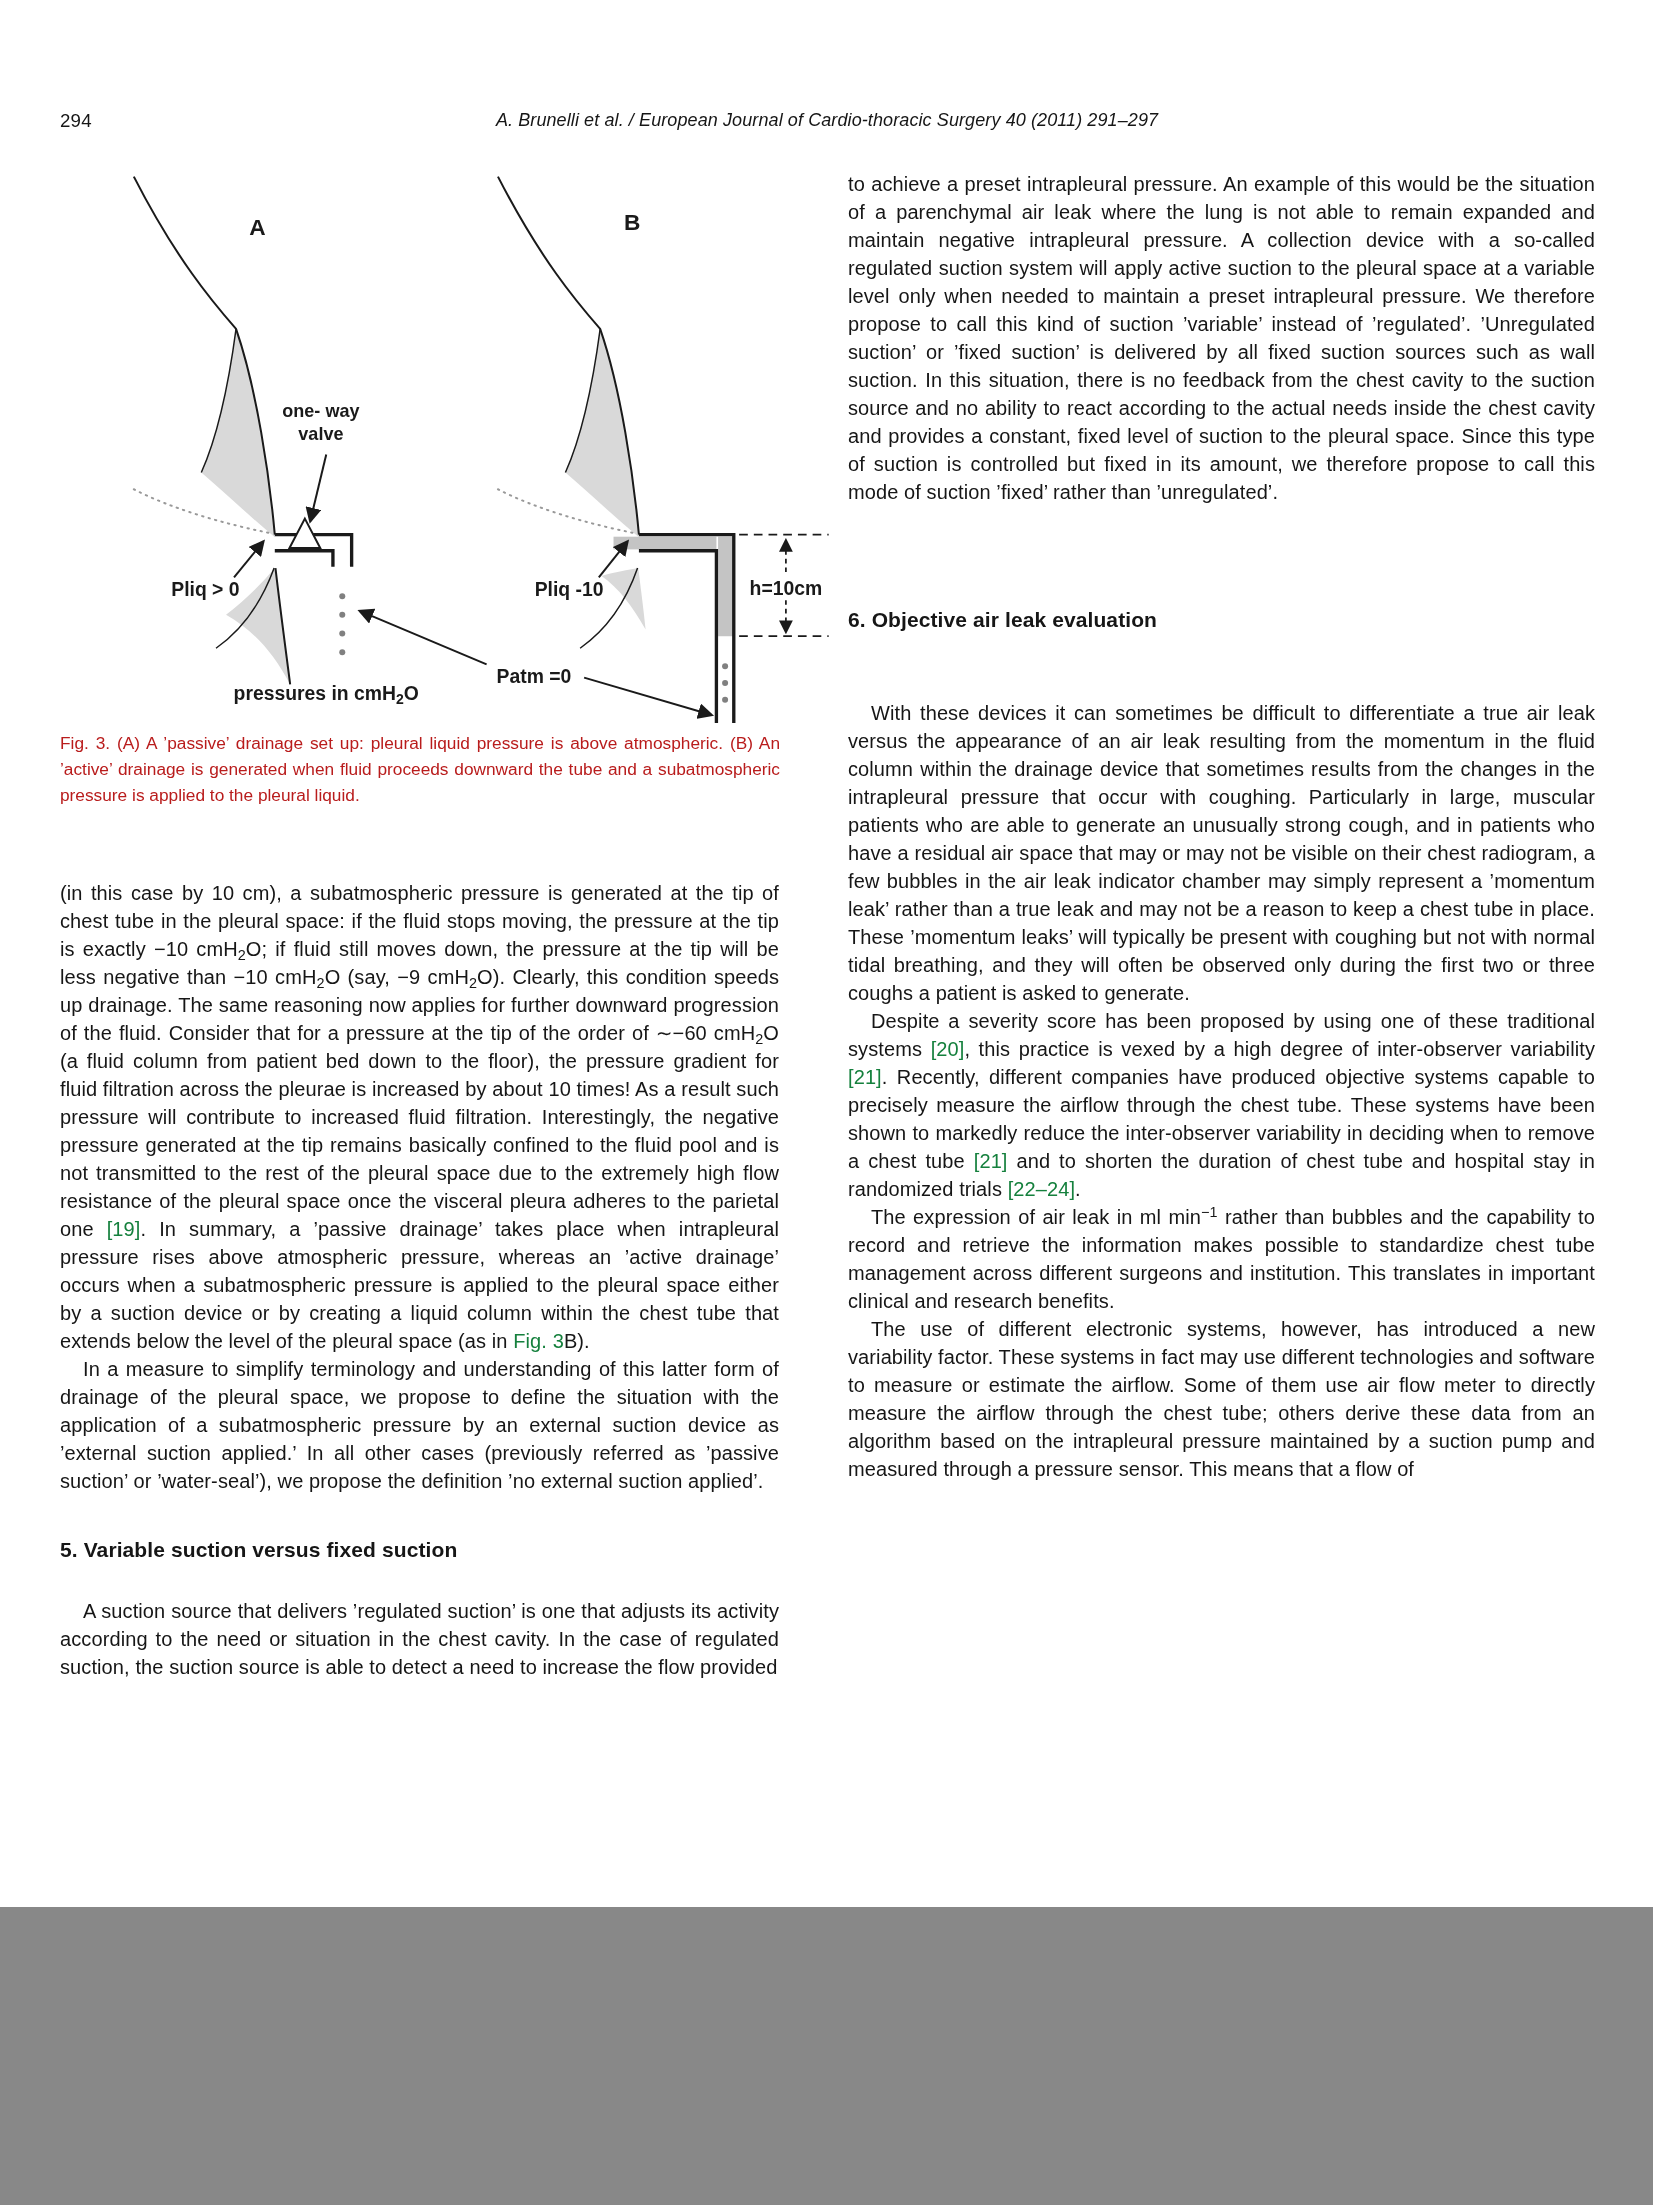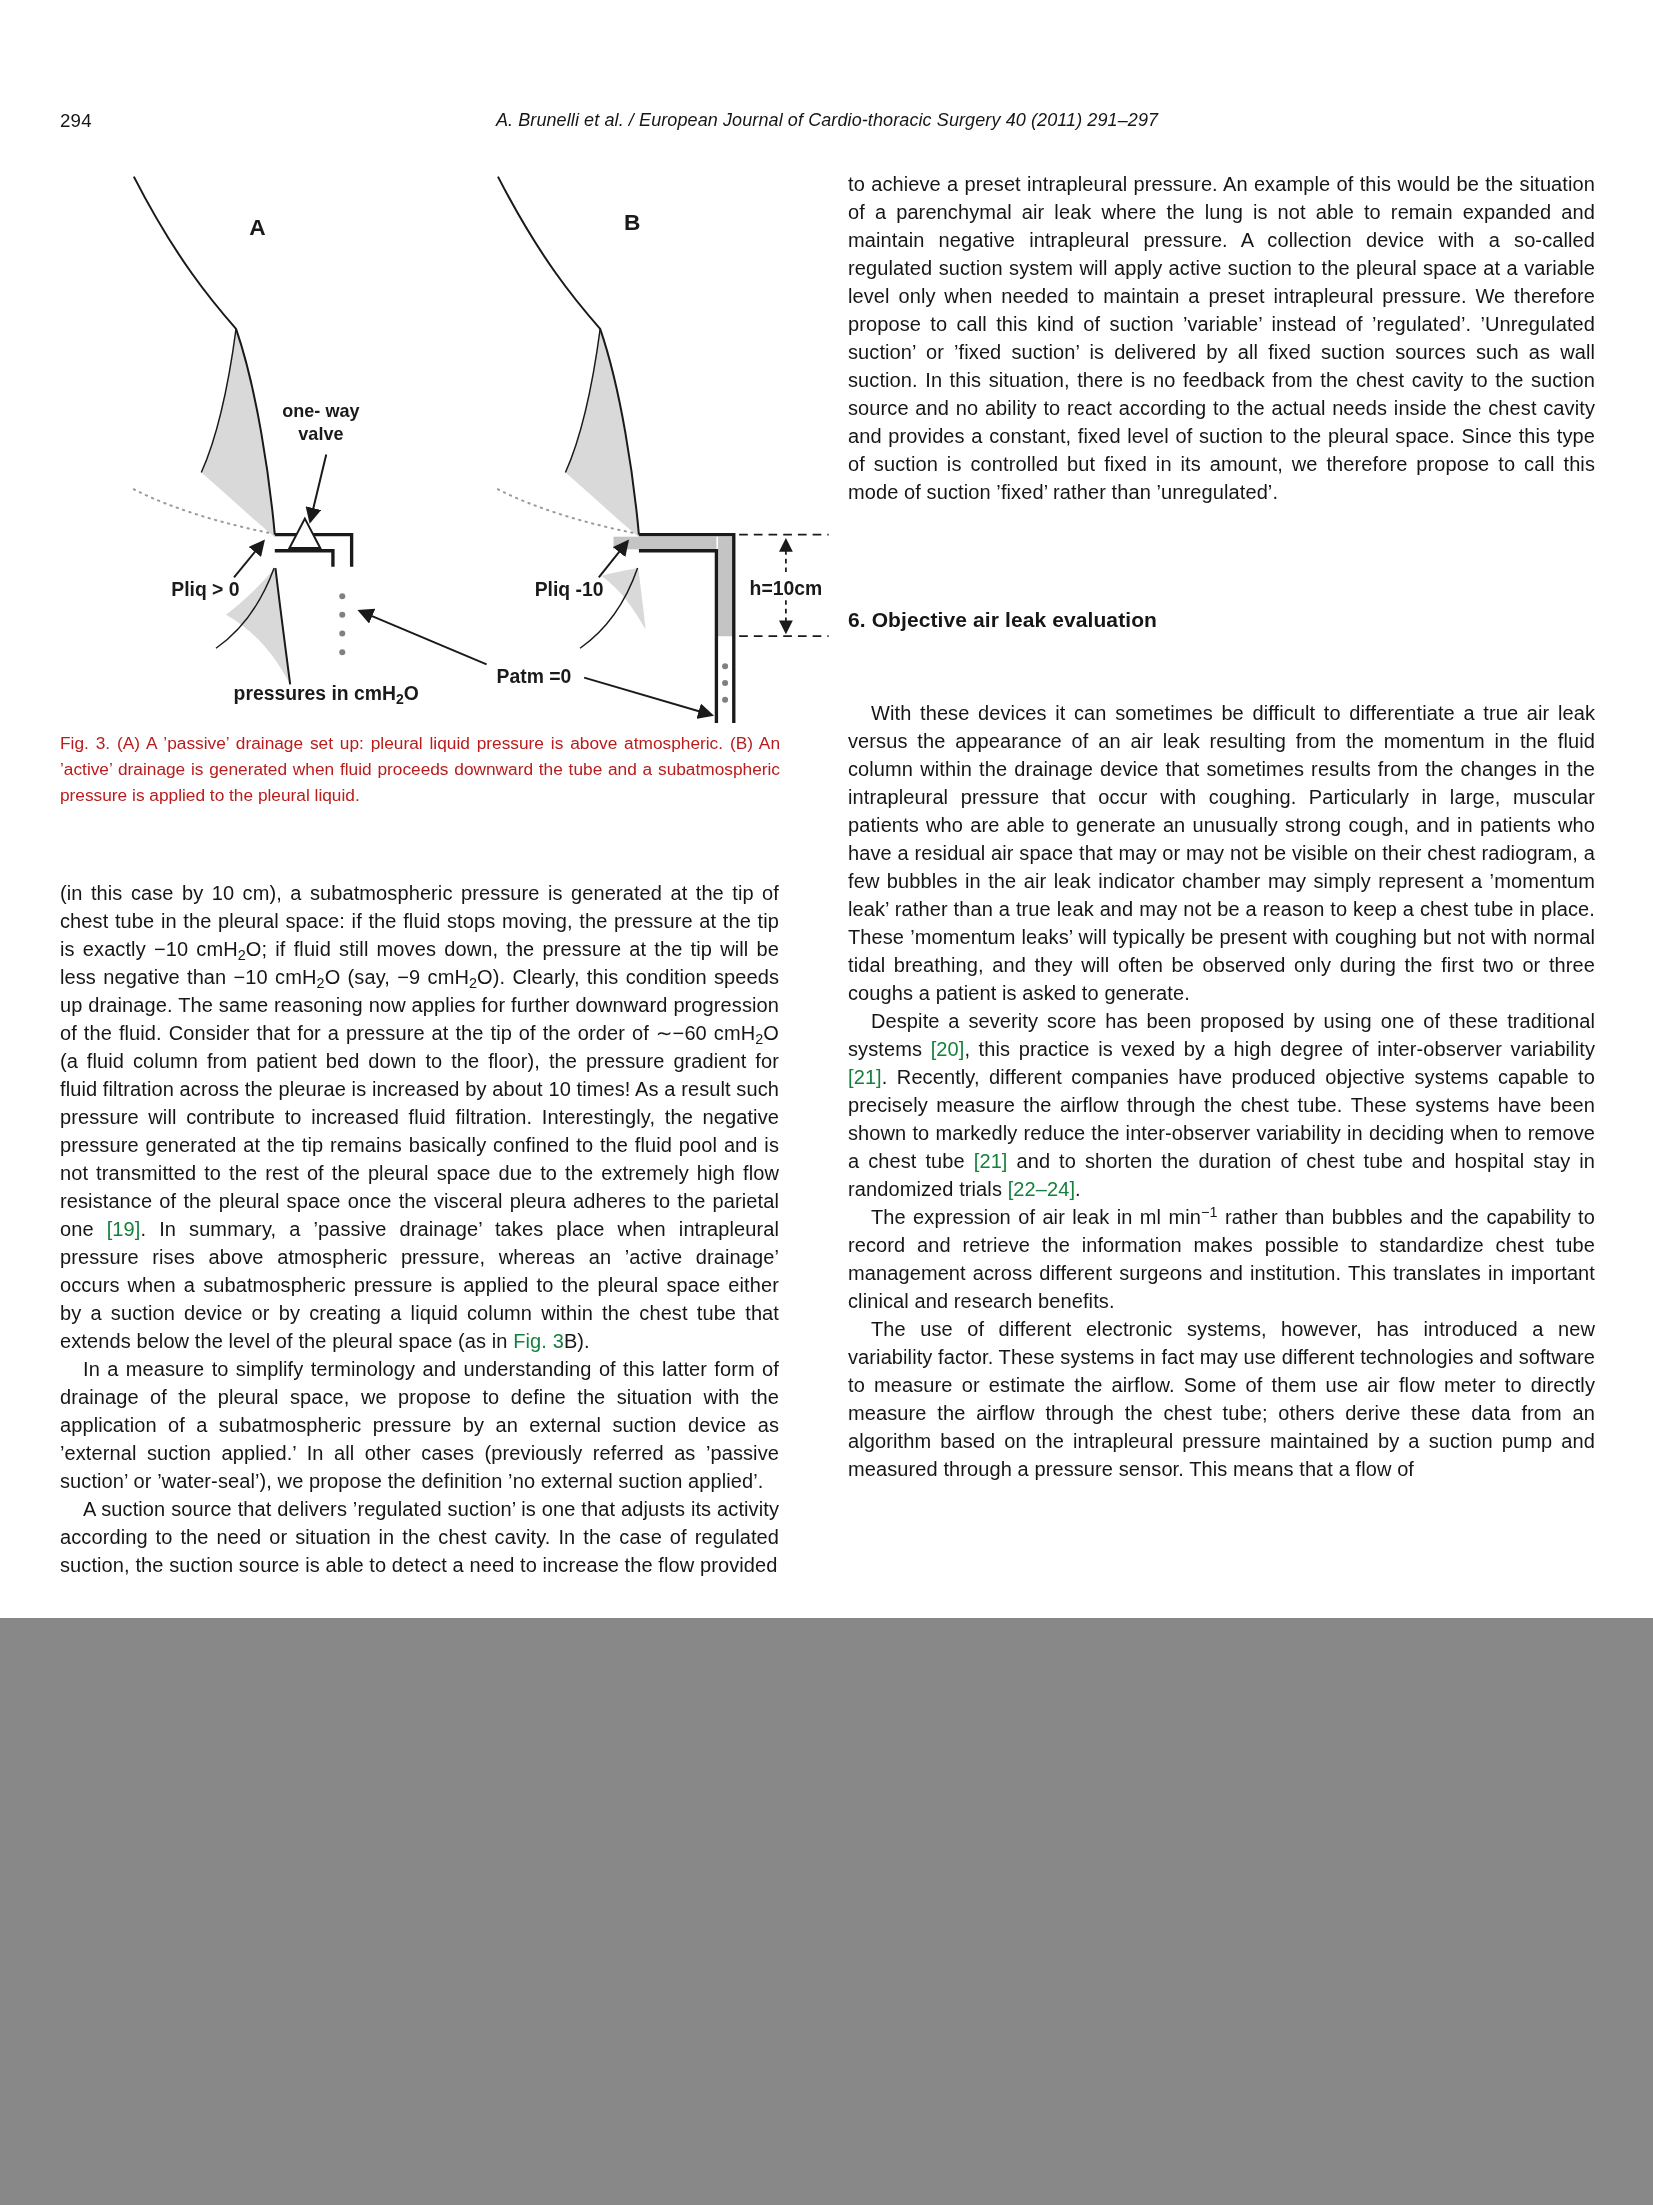--- a/index.html
+++ b/index.html
@@ -1,18 +1,18 @@
 <!DOCTYPE html>
 <html style="font-size:10.7px"><head>
 <meta charset="utf-8">
 <style>
   html,body{margin:0;padding:0;background:#888;}
   #page{
     position:relative;
-    width:1654px;height:1618px;
+    width:1654px;height:1907px;
     background:#ffffff;
     font-family:"Liberation Sans","DejaVu Sans",sans-serif;
     color:#161616;
     overflow:hidden;
   }
   
   #page-number{position:absolute;left:60px;top:110px;font-size:18.7px;letter-spacing:0.2px;}
   #running-head{position:absolute;left:0;top:110px;width:1654px;text-align:center;
     font-style:italic;font-size:18px;letter-spacing:0.1px;}
   
@@ -117,20 +117,21 @@
 
       <text class="figtxt" x="400" y="795" font-size="29" text-anchor="middle"><tspan>pressures in cmH</tspan><tspan dy="7" font-size="21">2</tspan><tspan dy="-7">O</tspan></text>
     </svg>
   </div>
 
   <div id="fig-caption">Fig. 3. (A) A ’passive’ drainage set up: pleural liquid pressure is above atmospheric. (B) An ’active’ drainage is generated when fluid proceeds downward the tube and a subatmospheric pressure is applied to the pleural liquid.</div>
 
   <div id="left-col" class="col">
       <p class="body-p">(in this case by 10 cm), a subatmospheric pressure is generated at the tip of chest tube in the pleural space: if the fluid stops moving, the pressure at the tip is exactly −10 cmH<sub>2</sub>O; if fluid still moves down, the pressure at the tip will be less negative than −10 cmH<sub>2</sub>O (say, −9 cmH<sub>2</sub>O). Clearly, this condition speeds up drainage. The same reasoning now applies for further downward progression of the fluid. Consider that for a pressure at the tip of the order of ∼−60 cmH<sub>2</sub>O (a fluid column from patient bed down to the floor), the pressure gradient for fluid filtration across the pleurae is increased by about 10 times! As a result such pressure will contribute to increased fluid filtration. Interestingly, the negative pressure generated at the tip remains basically confined to the fluid pool and is not transmitted to the rest of the pleural space due to the extremely high flow resistance of the pleural space once the visceral pleura adheres to the parietal one <span class="ref">[19]</span>. In summary, a ’passive drainage’ takes place when intrapleural pressure rises above atmospheric pressure, whereas an ’active drainage’ occurs when a subatmospheric pressure is applied to the pleural space either by a suction device or by creating a liquid column within the chest tube that extends below the level of the pleural space (as in <span class="ref">Fig. 3</span>B).</p>
       <p class="body-p ind">In a measure to simplify terminology and understanding of this latter form of drainage of the pleural space, we propose to define the situation with the application of a subatmospheric pressure by an external suction device as ’external suction applied.’ In all other cases (previously referred as ’passive suction’ or ’water-seal’), we propose the definition ’no external suction applied’.</p>
+      <h2 class="sec-h">5. Variable suction versus fixed suction</h2>
       <p class="body-p ind">A suction source that delivers ’regulated suction’ is one that adjusts its activity according to the need or situation in the chest cavity. In the case of regulated suction, the suction source is able to detect a need to increase the flow provided</p>
     </div>
   <div id="right-col" class="col">
       <p class="body-p">to achieve a preset intrapleural pressure. An example of this would be the situation of a parenchymal air leak where the lung is not able to remain expanded and maintain negative intrapleural pressure. A collection device with a so-called regulated suction system will apply active suction to the pleural space at a variable level only when needed to maintain a preset intrapleural pressure. We therefore propose to call this kind of suction ’variable’ instead of ’regulated’. ’Unregulated suction’ or ’fixed suction’ is delivered by all fixed suction sources such as wall suction. In this situation, there is no feedback from the chest cavity to the suction source and no ability to react according to the actual needs inside the chest cavity and provides a constant, fixed level of suction to the pleural space. Since this type of suction is controlled but fixed in its amount, we therefore propose to call this mode of suction ’fixed’ rather than ’unregulated’.</p>
       <h2 class="sec-h">6. Objective air leak evaluation</h2>
       <p class="body-p ind">With these devices it can sometimes be difficult to differentiate a true air leak versus the appearance of an air leak resulting from the momentum in the fluid column within the drainage device that sometimes results from the changes in the intrapleural pressure that occur with coughing. Particularly in large, muscular patients who are able to generate an unusually strong cough, and in patients who have a residual air space that may or may not be visible on their chest radiogram, a few bubbles in the air leak indicator chamber may simply represent a ’momentum leak’ rather than a true leak and may not be a reason to keep a chest tube in place. These ’momentum leaks’ will typically be present with coughing but not with normal tidal breathing, and they will often be observed only during the first two or three coughs a patient is asked to generate.</p>
       <p class="body-p ind">Despite a severity score has been proposed by using one of these traditional systems <span class="ref">[20]</span>, this practice is vexed by a high degree of inter-observer variability <span class="ref">[21]</span>. Recently, different companies have produced objective systems capable to precisely measure the airflow through the chest tube. These systems have been shown to markedly reduce the inter-observer variability in deciding when to remove a chest tube <span class="ref">[21]</span> and to shorten the duration of chest tube and hospital stay in randomized trials <span class="ref">[22–24]</span>.</p>
       <p class="body-p ind">The expression of air leak in ml min<sup>−1</sup> rather than bubbles and the capability to record and retrieve the information makes possible to standardize chest tube management across different surgeons and institution. This translates in important clinical and research benefits.</p>
       <p class="body-p ind">The use of different electronic systems, however, has introduced a new variability factor. These systems in fact may use different technologies and software to measure or estimate the airflow. Some of them use air flow meter to directly measure the airflow through the chest tube; others derive these data from an algorithm based on the intrapleural pressure maintained by a suction pump and measured through a pressure sensor. This means that a flow of</p>
     </div>

